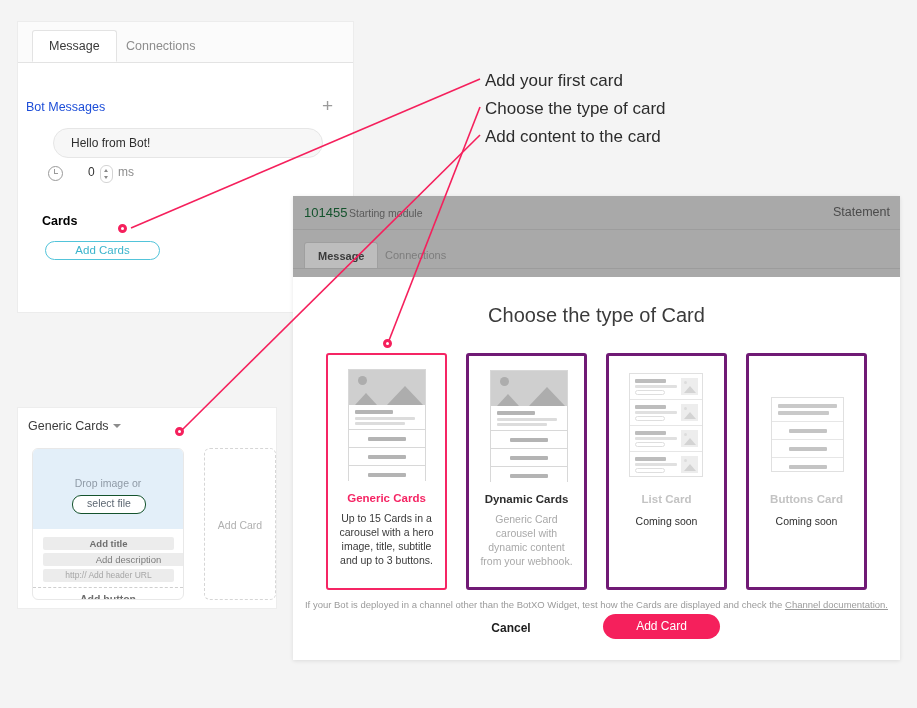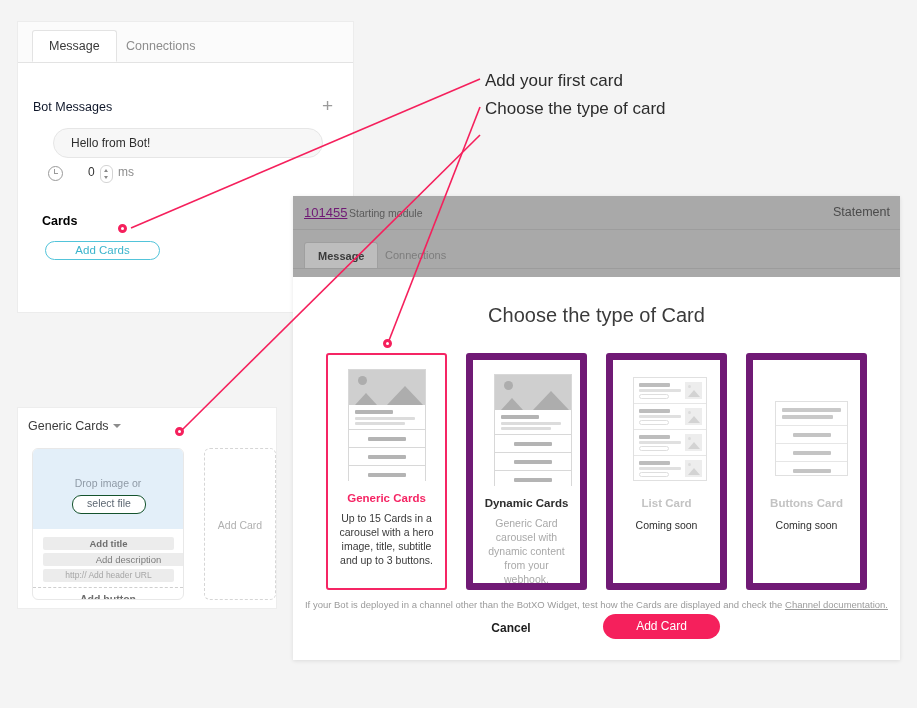--- a/index.html
+++ b/index.html
@@ -39,21 +39,21 @@
   .tab.active {
     background: #ffffff; color: #3a3a3a;
     border: 1px solid #e3e3e3; border-bottom: 1px solid #ffffff;
     border-radius: 3px 3px 0 0; box-sizing: border-box;
     padding: 0 16px; line-height: 30px;
   }
   #back-tab-message { left: 14px; }
   #back-tab-connections { left: 92px; }
 
   #bot-messages-label {
-    left: 15px; top: 78px; font-size: 12.5px; color: #0f172a;
+    left: 8px; top: 78px; font-size: 12.5px; color: #1d4ed8;
   }
   #bot-messages-add {
     right: 20px; top: 74px; font-size: 19px; color: #9b9b9b;
     line-height: 1; cursor: pointer; font-weight: 300;
   }
   #bot-message-row {
     left: 35px; top: 106px; width: 270px; height: 30px;
     background: #f7f7f7; border: 1px solid #e6e6e6;
     border-radius: 16px; box-sizing: border-box;
   }
@@ -165,21 +165,21 @@
   #modal {
     left: 293px; top: 196px; width: 607px; height: 464px;
     background: #ffffff; box-shadow: 0 1px 4px rgba(0,0,0,0.10);
   }
   #modal-header {
     position: absolute; left: 0; top: 0; right: 0; height: 81px;
     background: #a9a9a9;
   }
   #modal-id {
     position: absolute; left: 11px; top: 9px;
-    font-size: 13px; color: #701a75; text-decoration: underline;
+    font-size: 13px; color: #14532d;
   }
   #modal-subtitle {
     position: absolute; left: 56px; top: 11px;
     font-size: 10.5px; color: #5a5a5a;
   }
   #modal-statement {
     position: absolute; right: 10px; top: 9px;
     font-size: 12.5px; color: #4b4b4b;
   }
   #modal-header-rule {
@@ -204,21 +204,21 @@
 
   #modal-title {
     position: absolute; left: 0; right: 0; top: 108px;
     text-align: center; font-size: 20px; color: #3b3b3b; font-weight: 400;
   }
 
   
   #options { position: absolute; left: 33px; top: 157px; width: 542px; height: 237px; }
   .opt {
     position: absolute; top: 0; width: 121px; height: 237px;
-    background: #ffffff; border: 7px solid #701a75;
+    background: #ffffff; border: 3px solid #701a75;
     box-sizing: border-box; border-radius: 3px; cursor: pointer;
   }
   .opt.selected { border: 2px solid #f52564; }
   #opt-0 { left: 0px; }
   #opt-1 { left: 140px; }
   #opt-2 { left: 280px; }
   #opt-3 { left: 420px; }
 
   .opt-name {
     position: absolute; left: 0; right: 0; top: 137px; text-align: center;
@@ -519,14 +519,15 @@
     <line x1="480" y1="107" x2="388" y2="343" stroke="#f5205c" stroke-width="1.6"></line>
     <line x1="480" y1="135" x2="182" y2="430" stroke="#f5205c" stroke-width="1.6"></line>
   </svg>
 
   <div class="dot" style="left:118px; top:224px;"></div>
   <div class="dot" style="left:383px; top:339px;"></div>
   <div class="dot" style="left:175px; top:427px;"></div>
 
   <div class="anno-text" id="anno-0">Add your first card</div>
   <div class="anno-text" id="anno-1">Choose the type of card</div>
+  <div class="anno-text" id="anno-2">Add content to the card</div>
 
 </div>
 
 </body></html>

